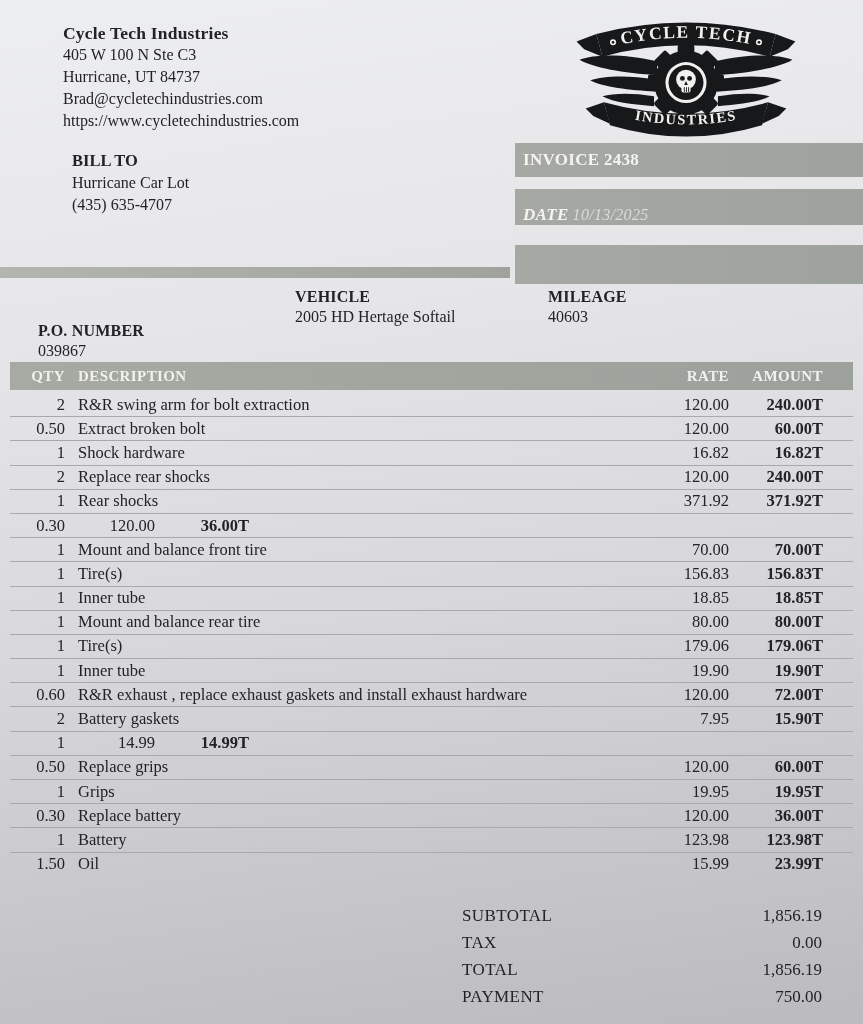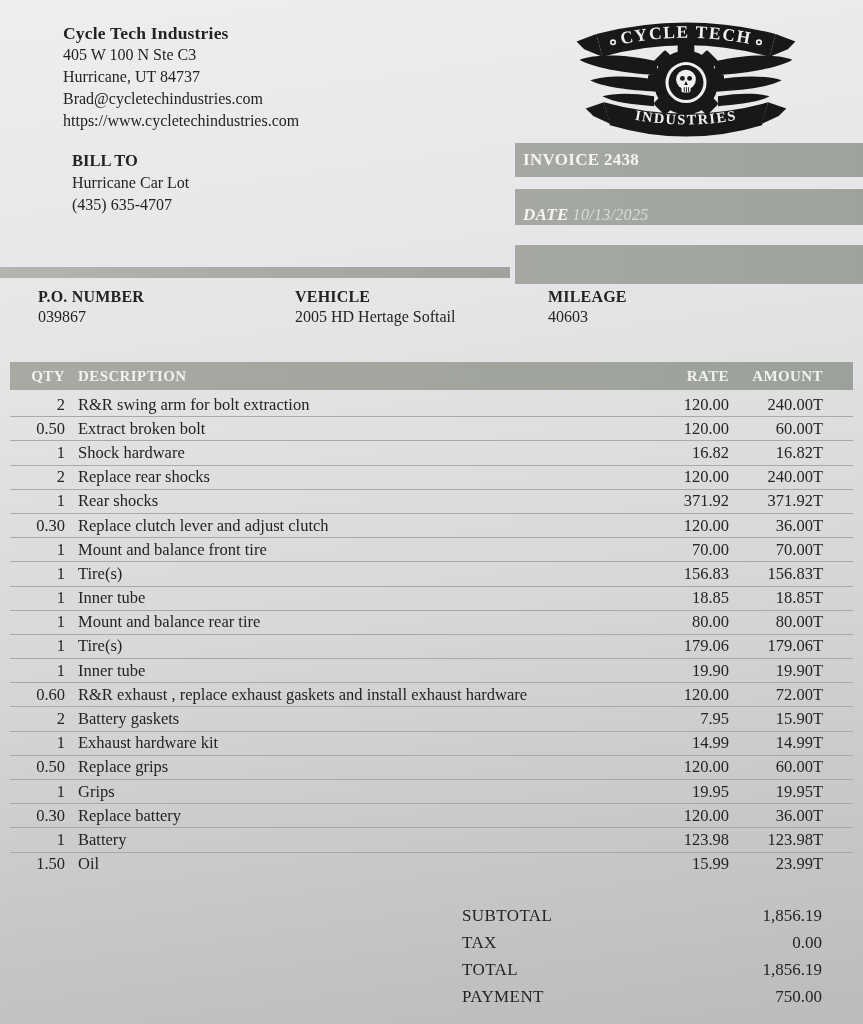--- a/index.html
+++ b/index.html
@@ -37,38 +37,38 @@
 
   
   .leftbar{position:absolute;left:0;top:267px;width:510px;height:11px;
     background:linear-gradient(90deg,#b3b5b0,#9fa29d);}
 
   
   .details{position:absolute;top:288px;left:0;width:863px;font-size:16px;}
   .details .col{position:absolute;top:0;}
   .details .col .lbl{font-weight:bold;font-size:16px;letter-spacing:.2px;}
   .details .col .val{margin-top:2px;font-size:16px;}
-  .col-po{left:38px;} .col-vehicle{left:295px;} .col-mileage{left:548px;}
+  .col-po{left:38px;margin-top:34px;} .col-vehicle{left:295px;} .col-mileage{left:548px;}
 
   
   .itemtable{position:absolute;left:10px;top:362px;width:843px;}
   .thead{height:28px;background:linear-gradient(90deg,#a7aaa3,#9da19b);
     display:flex;align-items:center;color:#f1f2ee;font-weight:bold;font-size:15px;letter-spacing:.4px;}
   .thead .h-qty{width:55px;text-align:right;}
   .thead .h-desc{padding-left:13px;flex:1;text-align:left;}
   .thead .h-rate{width:90px;text-align:right;}
   .thead .h-amount{width:94px;text-align:right;}
   .thead .h-pad{width:30px;}
   .tbody{margin-top:3px;}
   .trow{display:flex;align-items:center;height:23.2px;border-bottom:1px solid #a9a9ab;font-size:16.5px;}
   .trow:last-child{border-bottom:none;}
   .c-qty{width:55px;text-align:right;}
   .c-desc{padding-left:13px;flex:1;white-space:nowrap;overflow:hidden;}
   .c-rate{width:90px;text-align:right;}
-  .c-amount{width:94px;text-align:right;}
+  .c-amount{width:94px;text-align:right;font-weight:bold;}
   .c-pad{width:30px;}
 
   
   .totals{position:absolute;left:462px;top:902px;width:360px;font-size:17px;}
   .total-line{display:flex;justify-content:space-between;height:27px;line-height:27px;}
   .total-line .t-lbl{letter-spacing:.4px;}
 </style>
 </head>
 <body>
 
@@ -221,21 +221,20 @@
   <div class="trow">
     <span class="c-qty">1</span>
     <span class="c-desc">Rear shocks</span>
     <span class="c-rate">371.92</span>
     <span class="c-amount">371.92T</span>
     <span class="c-pad"></span>
   </div>
 
   <div class="trow">
     <span class="c-qty">0.30</span>
-    <span class="c-desc">Replace clutch lever and adjust clutch</span>
     <span class="c-rate">120.00</span>
     <span class="c-amount">36.00T</span>
     <span class="c-pad"></span>
   </div>
 
   <div class="trow">
     <span class="c-qty">1</span>
     <span class="c-desc">Mount and balance front tire</span>
     <span class="c-rate">70.00</span>
     <span class="c-amount">70.00T</span>
@@ -293,21 +292,20 @@
   <div class="trow">
     <span class="c-qty">2</span>
     <span class="c-desc">Battery gaskets</span>
     <span class="c-rate">7.95</span>
     <span class="c-amount">15.90T</span>
     <span class="c-pad"></span>
   </div>
 
   <div class="trow">
     <span class="c-qty">1</span>
-    <span class="c-desc">Exhaust hardware kit</span>
     <span class="c-rate">14.99</span>
     <span class="c-amount">14.99T</span>
     <span class="c-pad"></span>
   </div>
 
   <div class="trow">
     <span class="c-qty">0.50</span>
     <span class="c-desc">Replace grips</span>
     <span class="c-rate">120.00</span>
     <span class="c-amount">60.00T</span>

